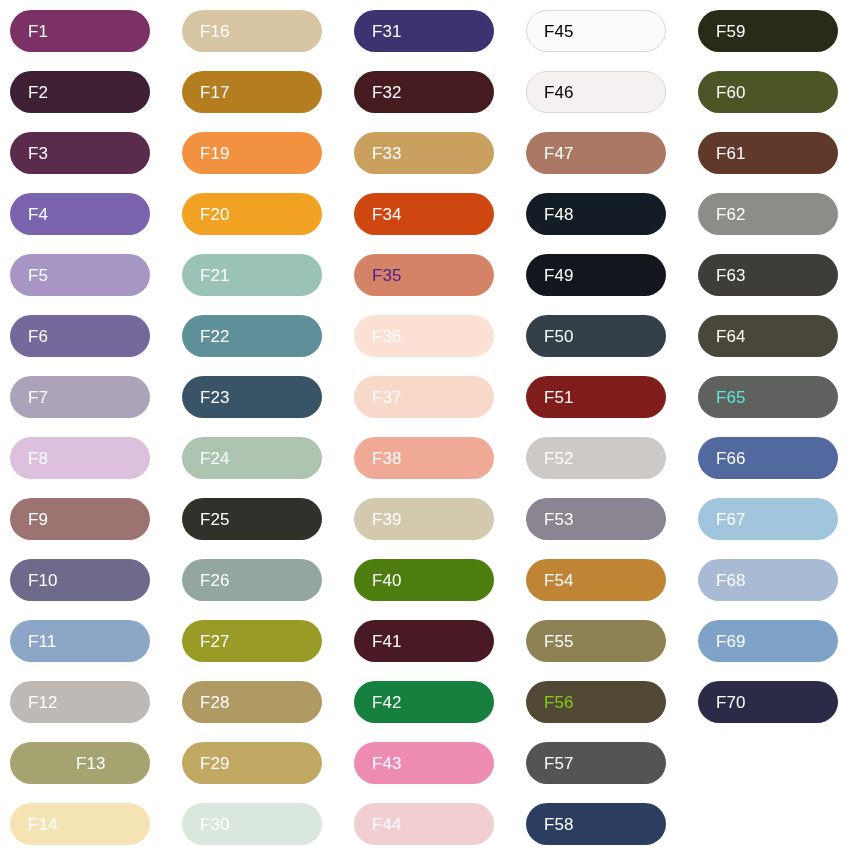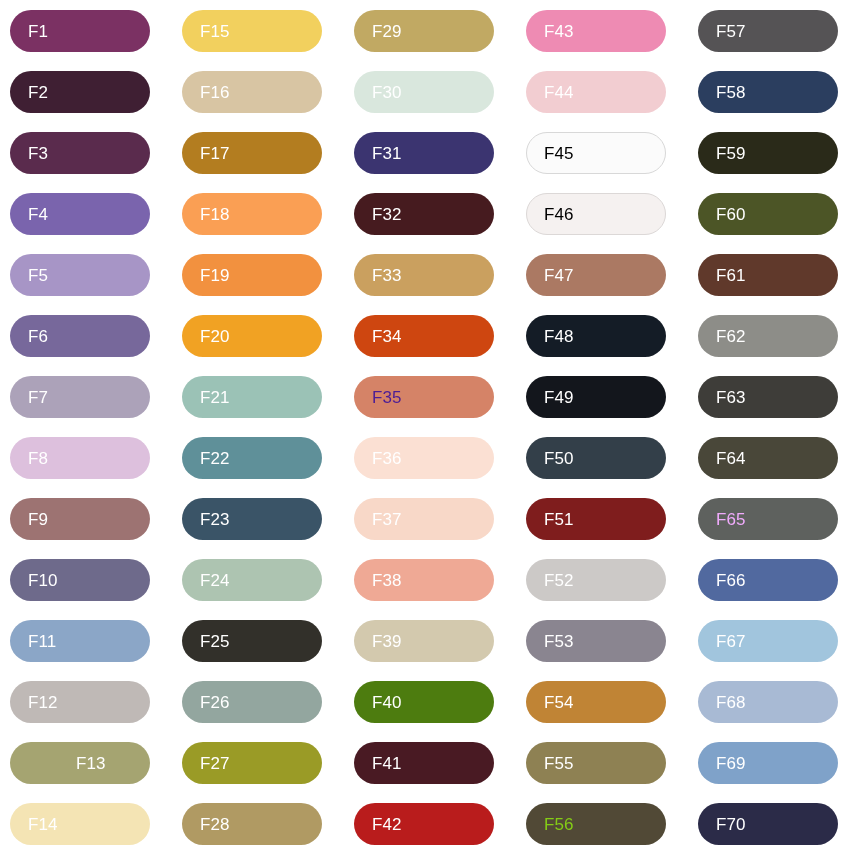--- a/index.html
+++ b/index.html
@@ -87,32 +87,26 @@
     </div>
     <div class="swatch" style="background-color: rgb(191, 185, 182);">
       <span class="swatch-label" style="color: rgb(255, 255, 255);">F12</span>
     </div>
     <div class="swatch" style="background-color: rgb(165, 164, 113);">
       <span class="swatch-label" style="color: rgb(255, 255, 255); margin-left: 48px;">F13</span>
     </div>
     <div class="swatch" style="background-color: rgb(244, 228, 180);">
       <span class="swatch-label" style="color: rgb(255, 255, 255);">F14</span>
     </div>
-    <div class="swatch" style="background-color: rgb(242, 208, 94);">
-      <span class="swatch-label" style="color: rgb(255, 255, 255);">F15</span>
-    </div>
     <div class="swatch" style="background-color: rgb(216, 197, 163);">
       <span class="swatch-label" style="color: rgb(255, 255, 255);">F16</span>
     </div>
     <div class="swatch" style="background-color: rgb(179, 125, 32);">
       <span class="swatch-label" style="color: rgb(255, 255, 255);">F17</span>
     </div>
-    <div class="swatch" style="background-color: rgb(250, 159, 84);">
-      <span class="swatch-label" style="color: rgb(255, 255, 255);">F18</span>
-    </div>
     <div class="swatch" style="background-color: rgb(242, 145, 63);">
       <span class="swatch-label" style="color: rgb(255, 255, 255);">F19</span>
     </div>
     <div class="swatch" style="background-color: rgb(241, 162, 35);">
       <span class="swatch-label" style="color: rgb(255, 255, 255);">F20</span>
     </div>
     <div class="swatch" style="background-color: rgb(155, 194, 182);">
       <span class="swatch-label" style="color: rgb(255, 255, 255);">F21</span>
     </div>
     <div class="swatch" style="background-color: rgb(95, 144, 153);">
@@ -168,21 +162,21 @@
     </div>
     <div class="swatch" style="background-color: rgb(211, 201, 174);">
       <span class="swatch-label" style="color: rgb(255, 255, 255);">F39</span>
     </div>
     <div class="swatch" style="background-color: #4d7c0f;">
       <span class="swatch-label" style="color: rgb(255, 255, 255);">F40</span>
     </div>
     <div class="swatch" style="background-color: rgb(73, 26, 35);">
       <span class="swatch-label" style="color: rgb(255, 255, 255);">F41</span>
     </div>
-    <div class="swatch" style="background-color: #b91c1c;">
+    <div class="swatch" style="background-color: #15803d;">
       <span class="swatch-label" style="color: rgb(255, 255, 255);">F42</span>
     </div>
     <div class="swatch" style="background-color: rgb(238, 139, 179);">
       <span class="swatch-label" style="color: rgb(255, 255, 255);">F43</span>
     </div>
     <div class="swatch" style="background-color: rgb(242, 205, 209);">
       <span class="swatch-label" style="color: rgb(255, 255, 255);">F44</span>
     </div>
     <div class="swatch" style="background-color: rgb(251, 251, 251); border-color: rgb(216, 216, 216);">
       <span class="swatch-label" style="color: rgb(0, 0, 0);">F45</span>
@@ -238,21 +232,21 @@
     <div class="swatch" style="background-color: rgb(141, 141, 136);">
       <span class="swatch-label" style="color: rgb(255, 255, 255);">F62</span>
     </div>
     <div class="swatch" style="background-color: rgb(62, 61, 57);">
       <span class="swatch-label" style="color: rgb(255, 255, 255); text-align: right;">F63</span>
     </div>
     <div class="swatch" style="background-color: rgb(73, 71, 57);">
       <span class="swatch-label" style="color: rgb(255, 255, 255);">F64</span>
     </div>
     <div class="swatch" style="background-color: rgb(94, 97, 94);">
-      <span class="swatch-label" style="color: #f0abfc;">F65</span>
+      <span class="swatch-label" style="color: #5eead4;">F65</span>
     </div>
     <div class="swatch" style="background-color: rgb(81, 105, 159);">
       <span class="swatch-label" style="color: rgb(255, 255, 255);">F66</span>
     </div>
     <div class="swatch" style="background-color: rgb(161, 197, 221);">
       <span class="swatch-label" style="color: rgb(255, 255, 255);">F67</span>
     </div>
     <div class="swatch" style="background-color: rgb(168, 186, 212);">
       <span class="swatch-label" style="color: rgb(255, 255, 255);">F68</span>
     </div>

